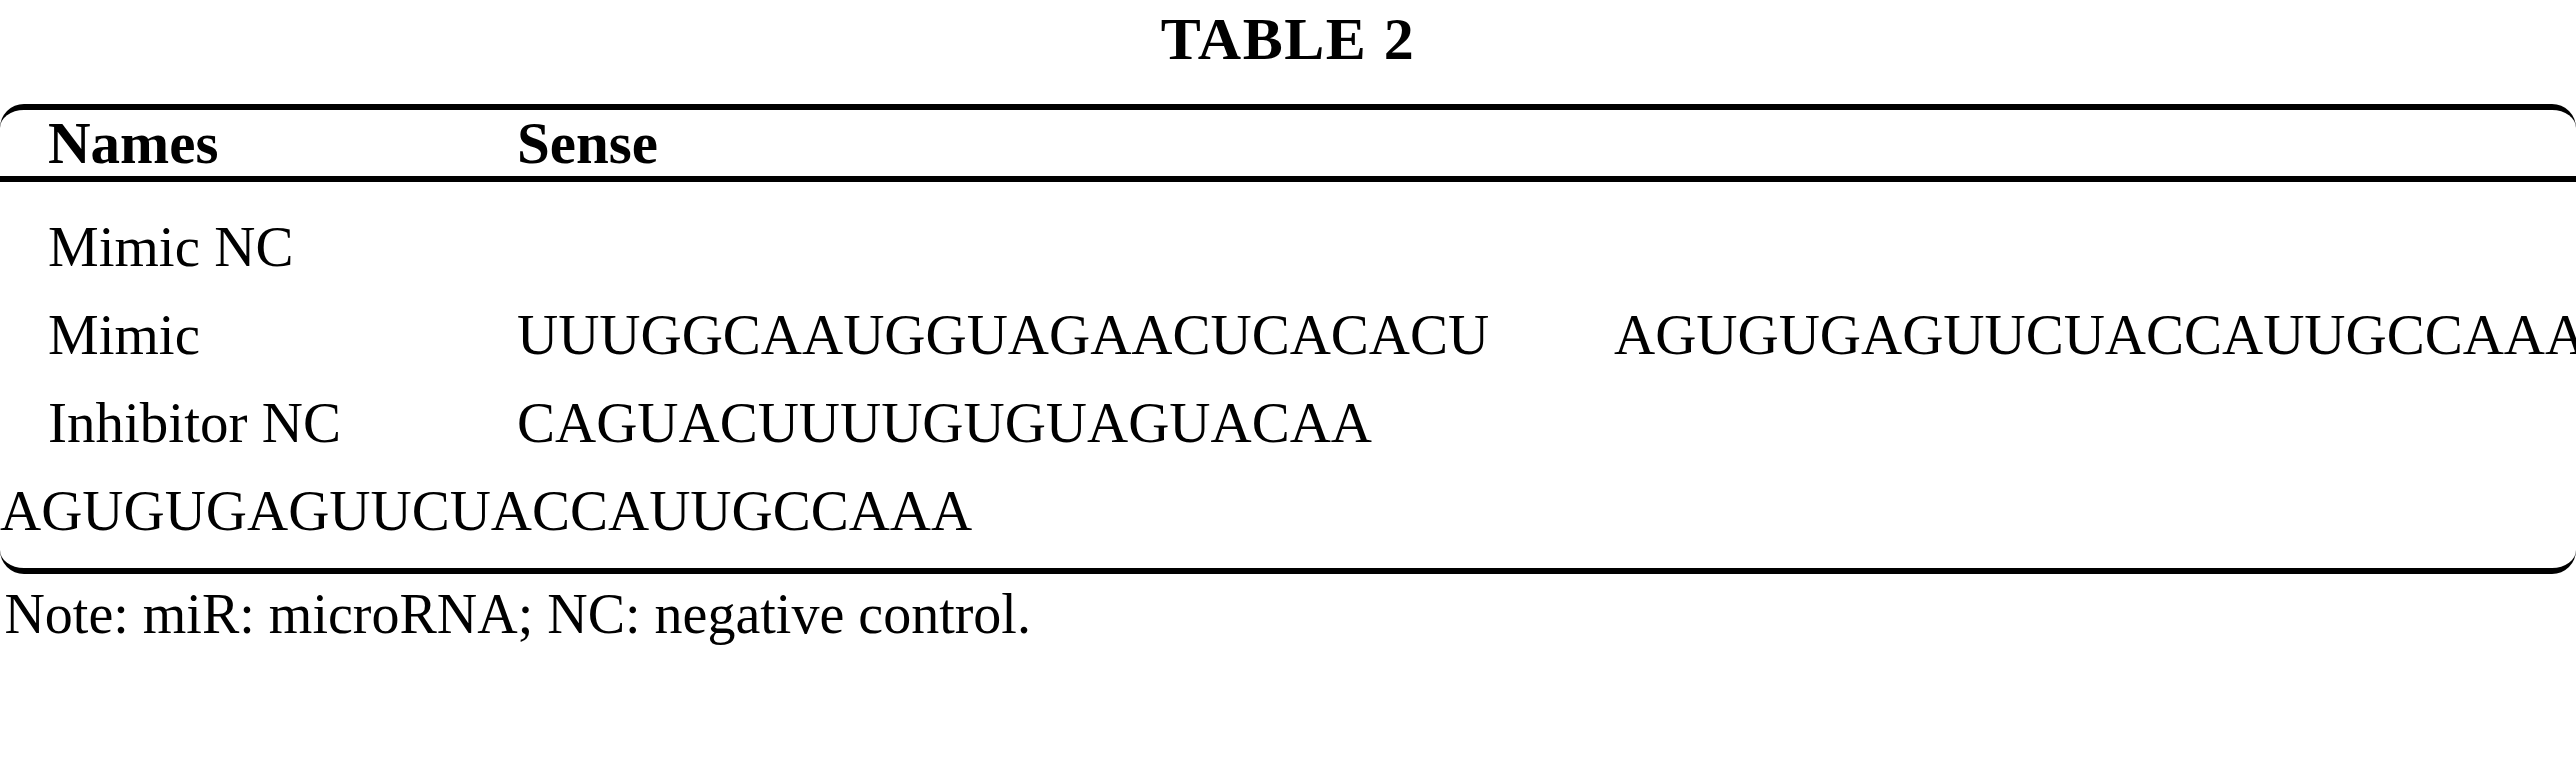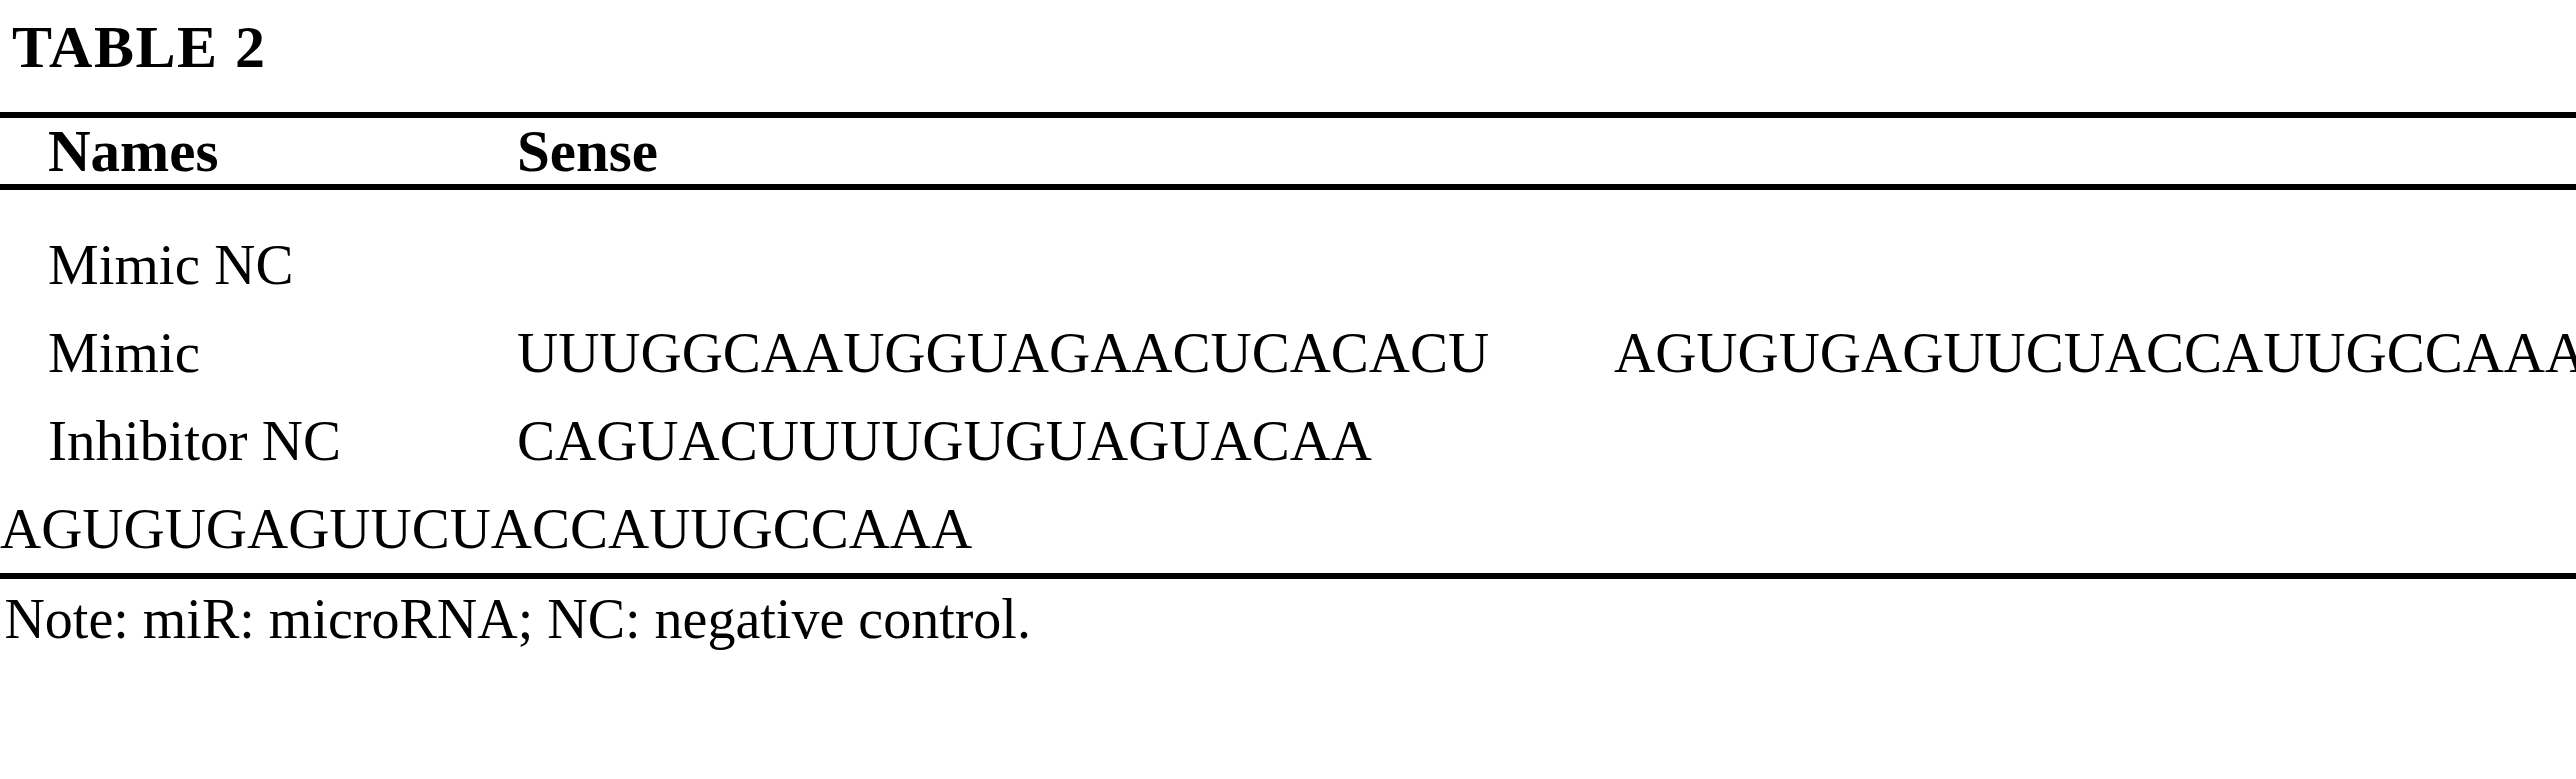--- a/index.html
+++ b/index.html
@@ -14,57 +14,58 @@
     font-family: "Liberation Serif", "DejaVu Serif", serif;
     color: #000000;
   }
   .page {
     position: relative;
     width: 2576px;
     height: 779px;
     background: #ffffff;
   }
   .table-label {
-    margin: 12px;
+    margin: 4px;
     padding-top: 2px;
+    text-align: center;
     font-size: 60px;
     font-weight: bold;
     line-height: 1.1;
     letter-spacing: 1.5px;
   }
   .table-caption {
     margin: 0;
     margin-top: 87px;
     text-align: center;
     font-size: 60px;
     font-weight: bold;
     line-height: 1.1;
   }
   .data-table {
     margin-top: 32px;
     border-top: 6.6px solid #000000;
     border-bottom: 6.6px solid #000000;
     width: 2576px;
     box-sizing: border-box;
+    border-radius: 24px;
   }
   .grid-row {
     display: grid;
     grid-template-columns: 517px 1097px 1fr;
     align-items: center;
   }
   .header-row {
     height: 66px;
     border-bottom: 6.6px solid #000000;
     font-weight: bold;
     font-size: 59px;
   }
   .body-rows {
     padding-top: 20.5px;
-    padding-bottom: 0px;
-    margin-top: 10px;
+    padding-bottom: 13px;
   }
   .data-row {
     height: 88px;
     font-size: 57px;
   }
   .cell {
     white-space: nowrap;
     overflow: visible;
     line-height: 1;
   }

